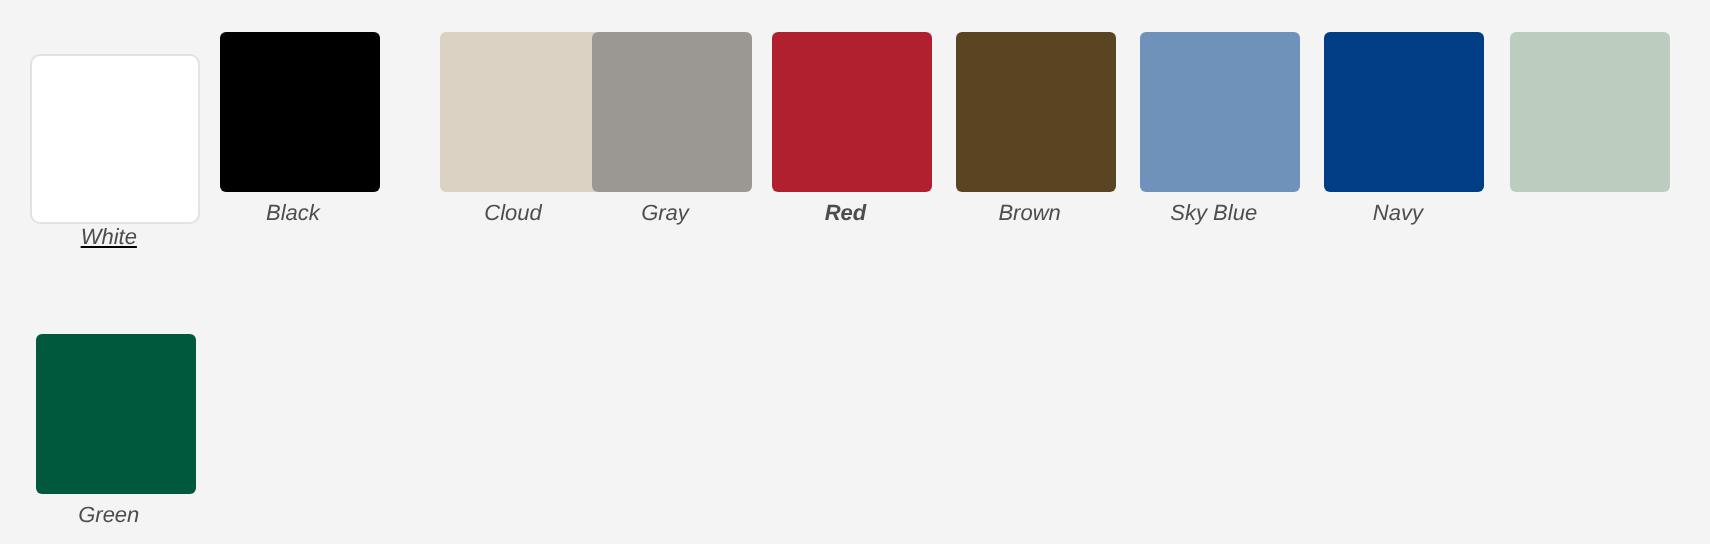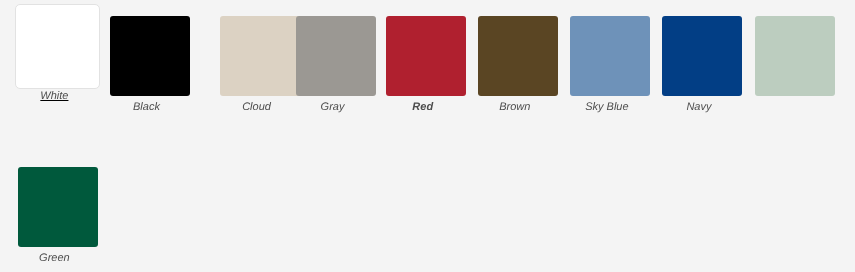--- a/index.html
+++ b/index.html
@@ -23,21 +23,21 @@
     left: 0;
     top: 0;
     width: 855px;
     height: 272px;
   }
   .swatch-cell {
     position: absolute;
     width: 80px;
   }
   
-  .c0 { left: 17.90px;  top: 5px; text-decoration: underline; }
+  .c0 { left: 17.90px;  top: 28px; text-decoration: underline; }
   .c1 { left: 109.98px; top: 15.6px; }
   .c2 { left: 220px; top: 15.6px; }
   .c3 { left: 296px; top: 15.6px; }
   .c4 { left: 386.22px; top: 15.6px; font-weight: bold; }
   .c5 { left: 478.30px; top: 15.6px; }
   .c6 { left: 570.38px; top: 15.6px; }
   .c7 { left: 662.46px; top: 15.6px; }
   .c8 { left: 754.54px; top: 15.6px; }
   
   .c9 { left: 17.90px;  top: 166.6px; }

